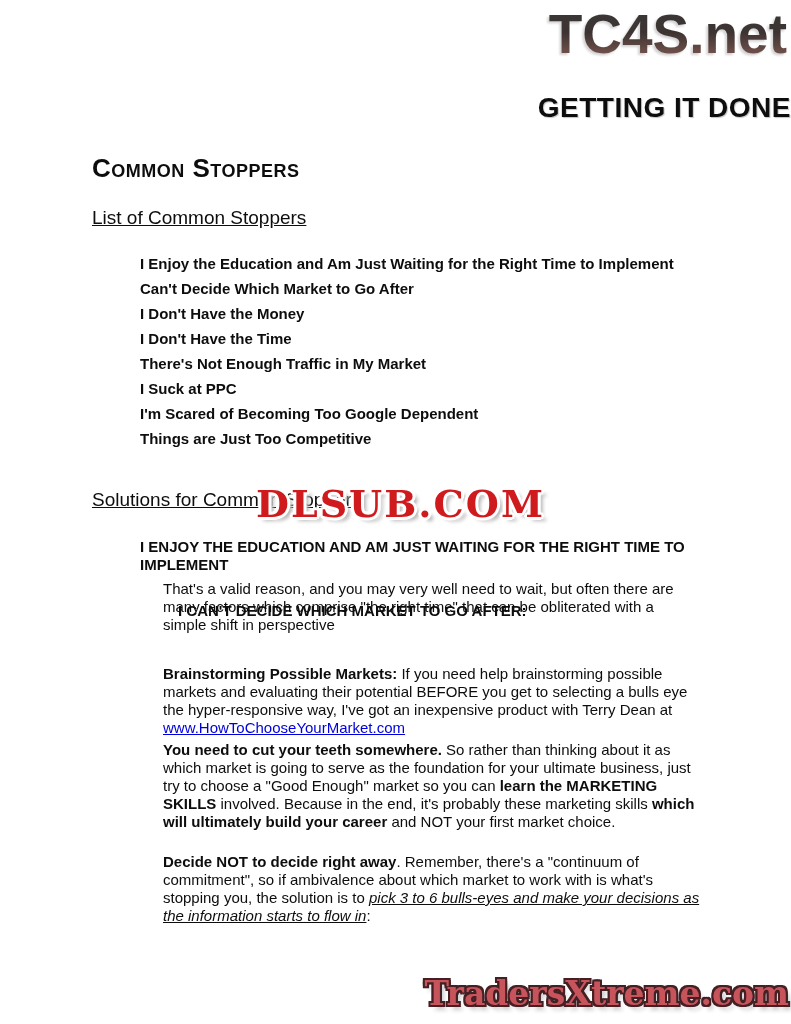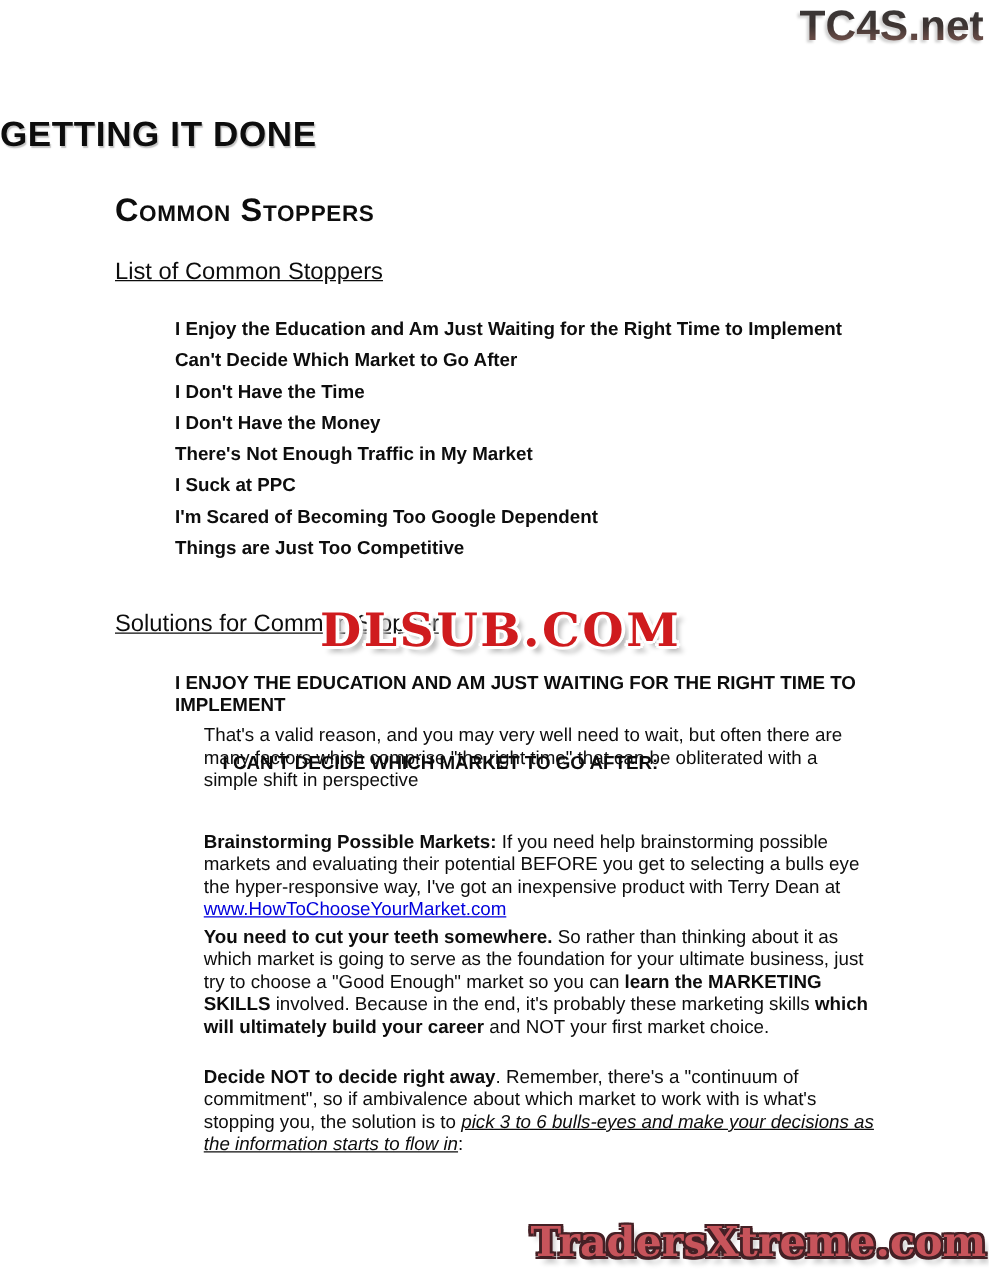--- a/index.html
+++ b/index.html
@@ -9,31 +9,31 @@
     font-family: "Liberation Sans", sans-serif;
     color: #111111;
     overflow: hidden;
   }
   .page { position: relative; width: 791px; height: 1024px; background: #fff; }
 
   
   .header-logo {
     position: absolute; top: 2px; right: 4px;
     font-family: "Liberation Sans", sans-serif;
-    font-weight: bold; font-size: 34px; letter-spacing: 0px;
+    font-weight: bold; font-size: 55px; letter-spacing: 0px;
     background: linear-gradient(180deg, #383838 0%, #3d3432 48%, #8f6159 100%);
     -webkit-background-clip: text; background-clip: text;
     color: transparent;
     filter: drop-shadow(-2px 2px 1px #d2d2d2);
   }
 
   
   .doc-title {
     position: absolute; top: 92px; left: 0; width: 100%;
-    text-align: left;
+    text-align: right;
     font-size: 28px; font-weight: bold; letter-spacing: 0.5px;
     color: #0d0d0d;
     text-shadow: 1px 1px 1px rgba(120,120,120,0.45);
   }
 
   
   .section-heading {
     position: absolute; top: 153px; left: 92px;
     font-variant: small-caps;
     font-size: 26px; font-weight: bold; letter-spacing: 0.5px;
@@ -120,22 +120,22 @@
 
   <div class="doc-title">GETTING IT DONE</div>
 
   <div class="section-heading">Common Stoppers</div>
 
   <div class="sub-heading list-heading">List of Common Stoppers</div>
 
   <div class="stoppers">
     <p>I Enjoy the Education and Am Just Waiting for the Right Time to Implement</p>
     <p>Can't Decide Which Market to Go After</p>
+    <p>I Don't Have the Money</p>
     <p>I Don't Have the Time</p>
-    <p>I Don't Have the Money</p>
     <p>There's Not Enough Traffic in My Market</p>
     <p>I Suck at PPC</p>
     <p>I'm Scared of Becoming Too Google Dependent</p>
     <p>Things are Just Too Competitive</p>
   </div>
 
   <div class="sub-heading solutions-heading">Solutions for Common Stoppers</div>
 
   <div class="watermark">DLSUB.COM</div>
 

